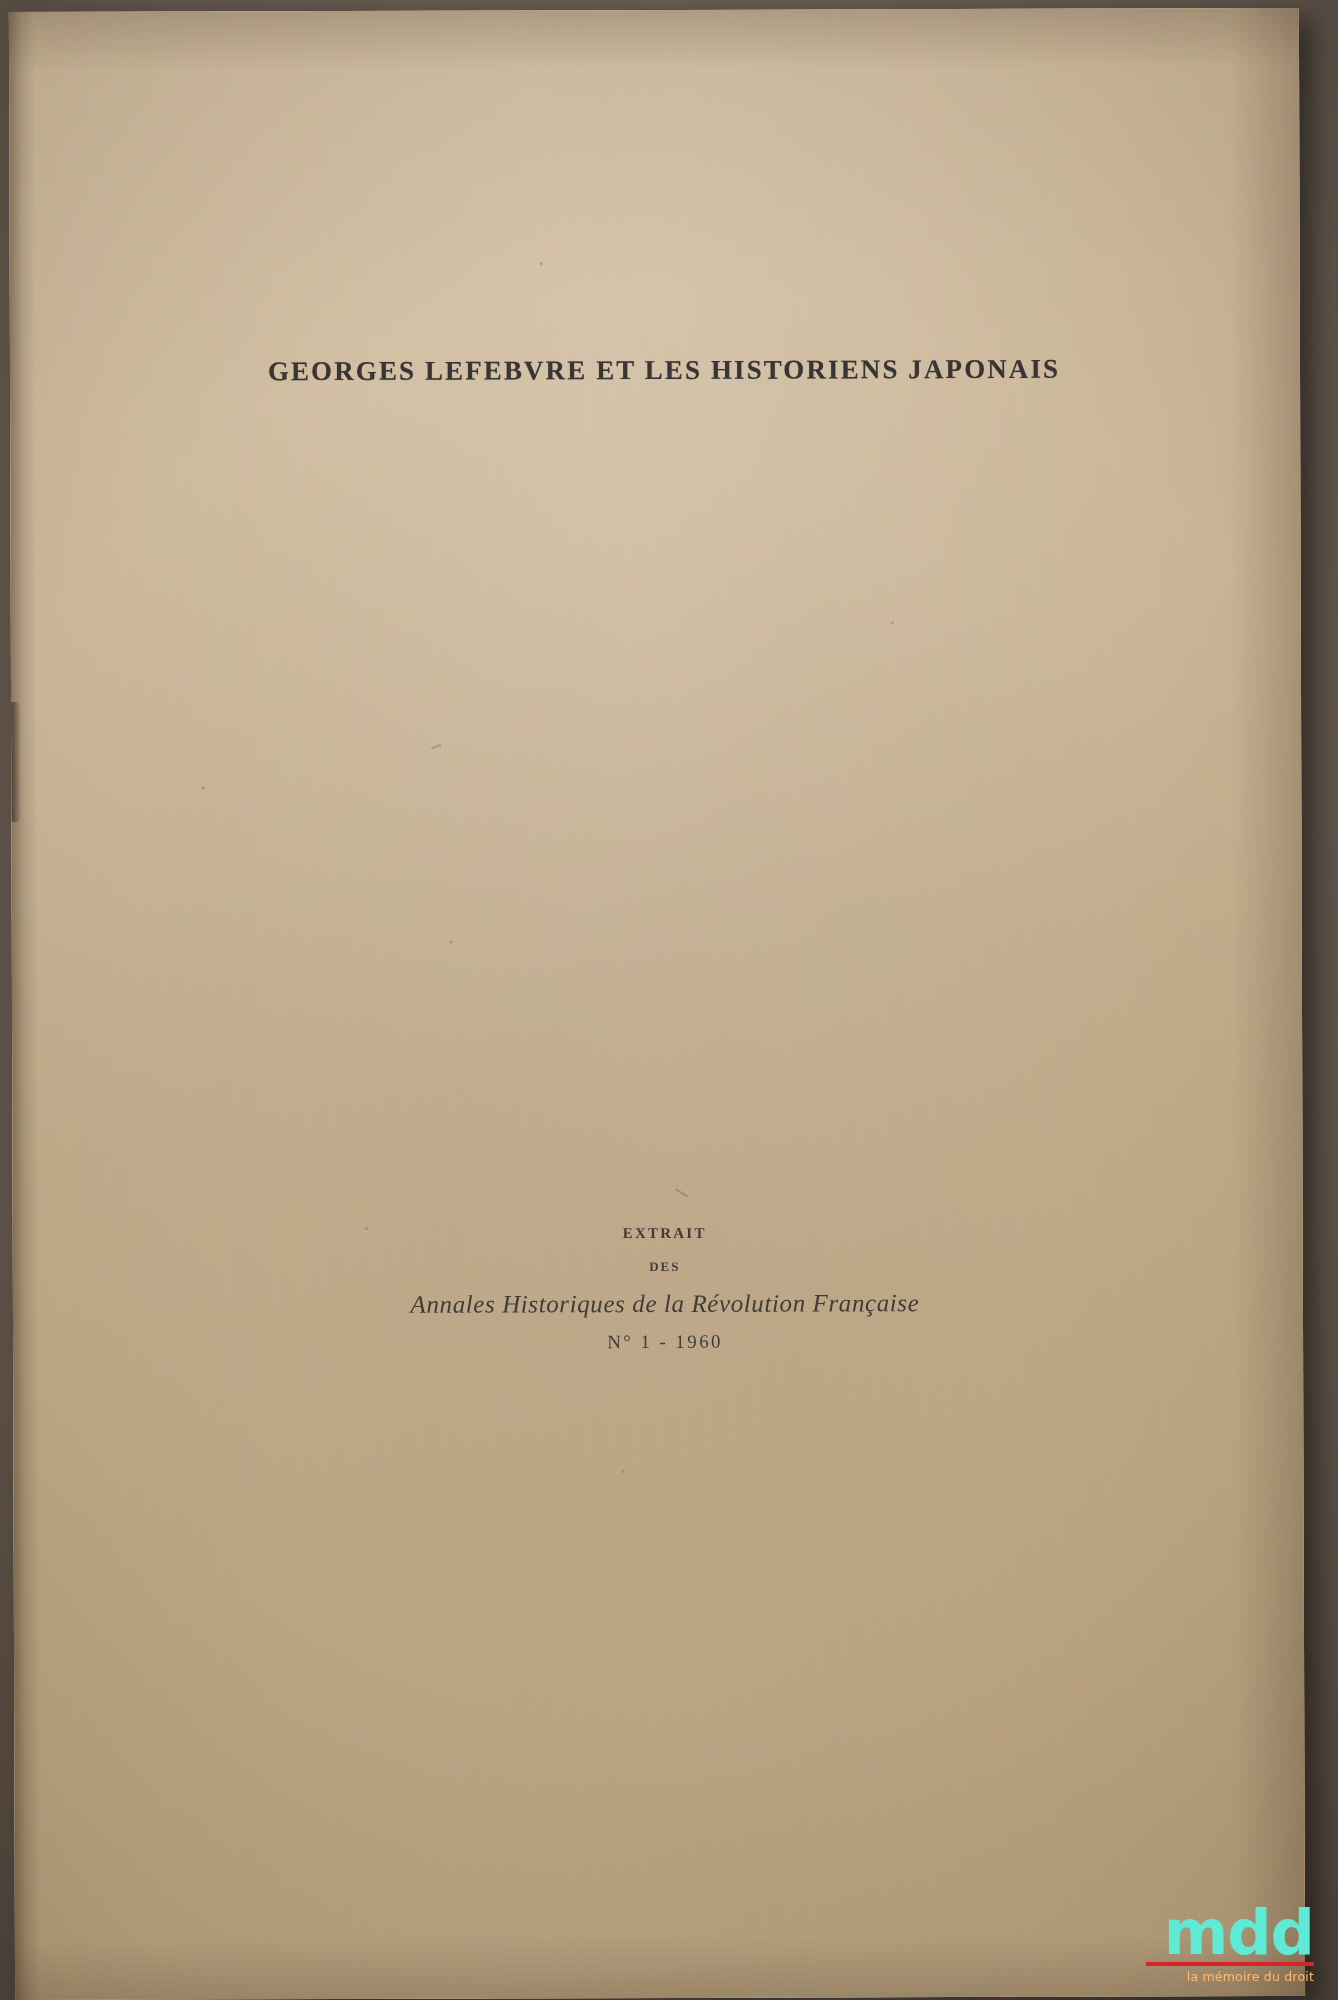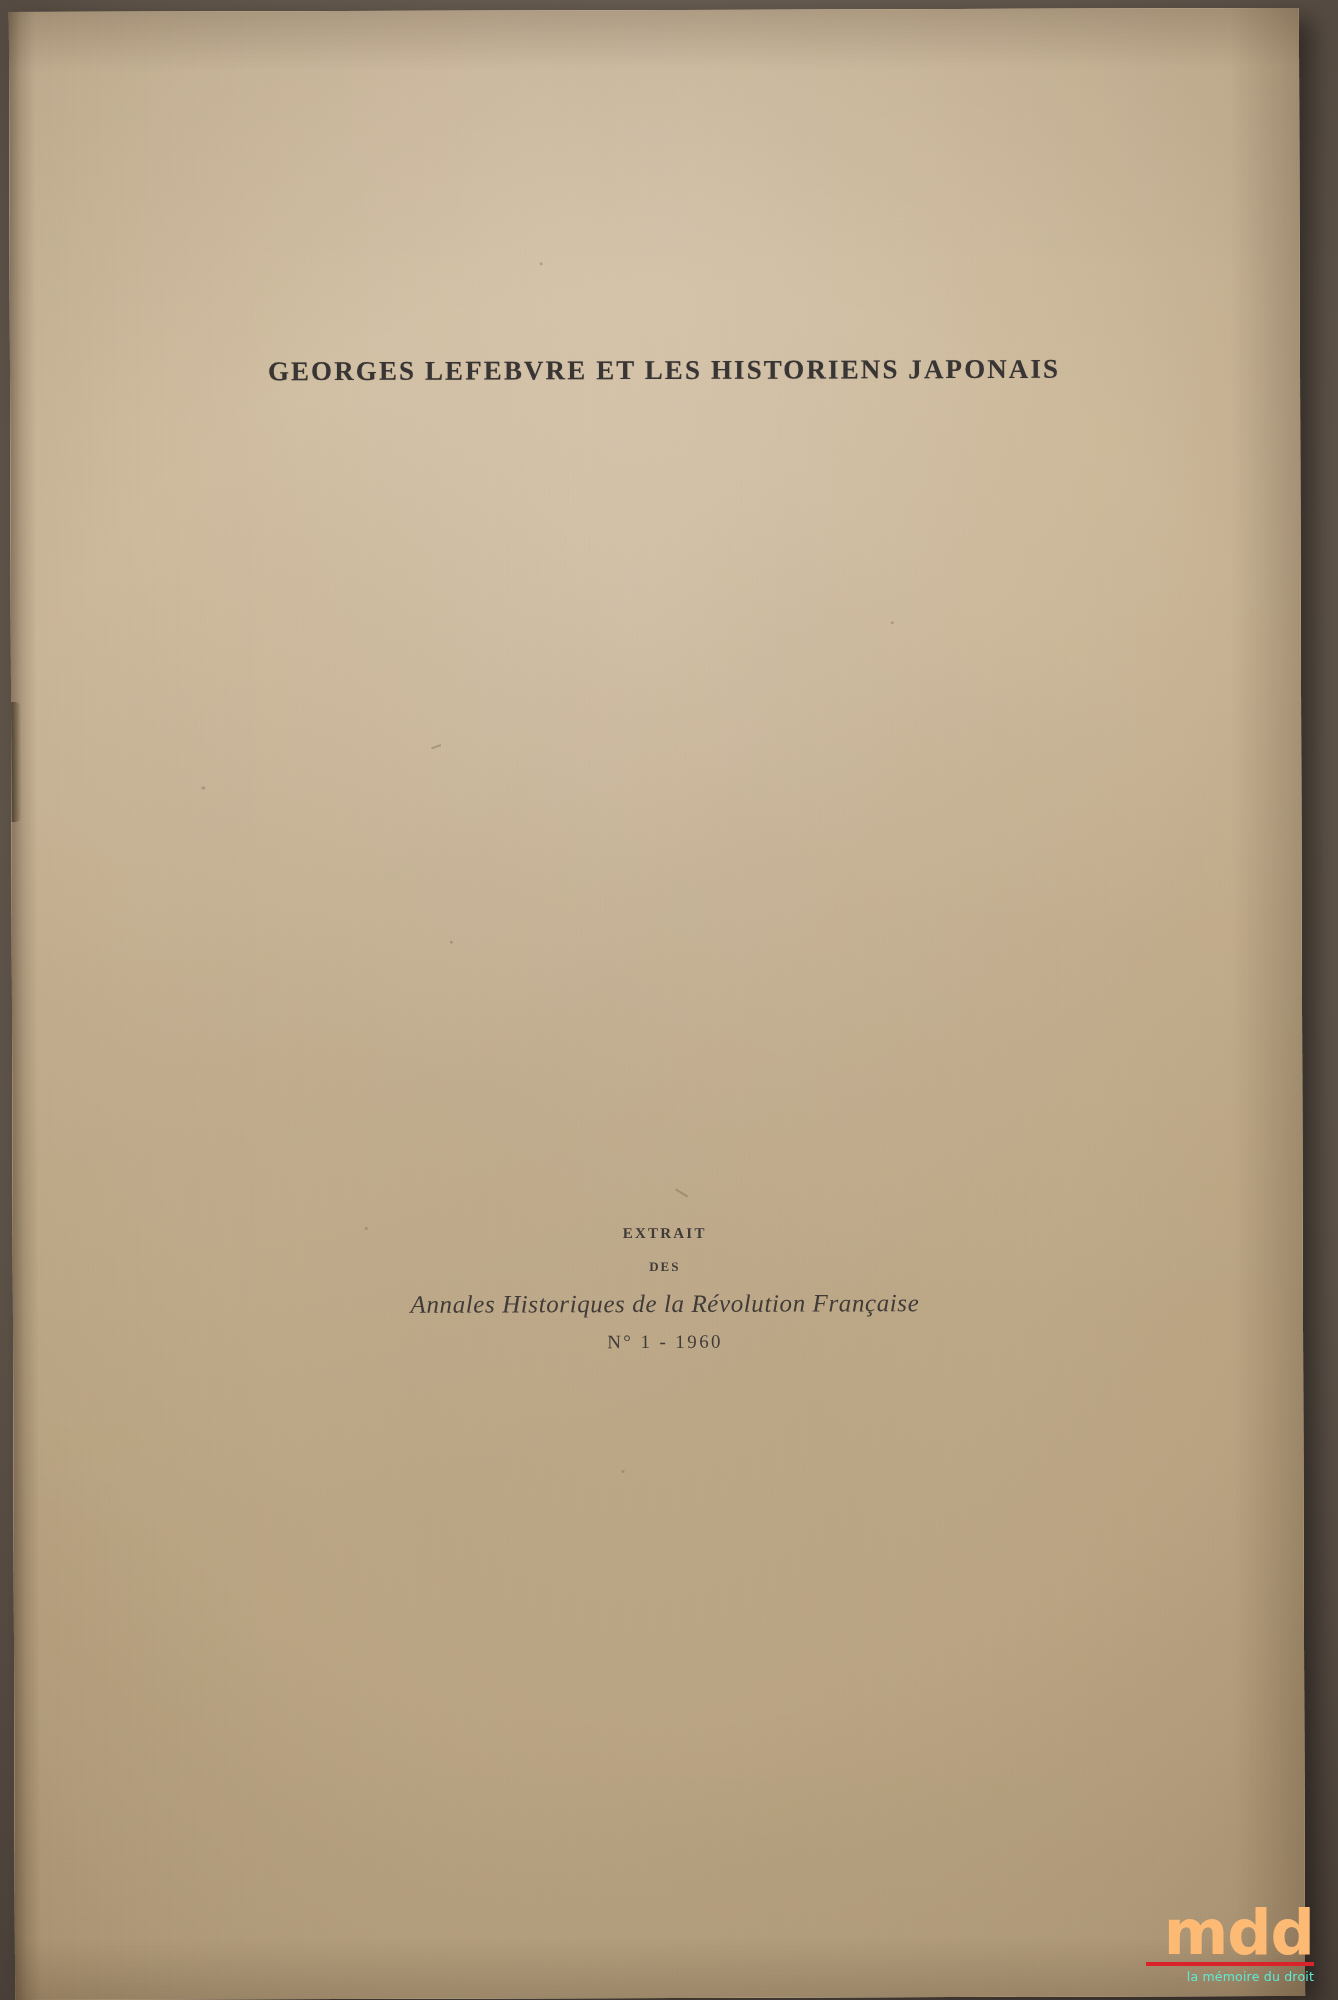--- a/index.html
+++ b/index.html
@@ -159,35 +159,35 @@
     position: absolute;
     right: 24px;
     bottom: 16px;
     text-align: right;
     user-select: none;
   }
   #watermark .mdd {
     font-family: "DejaVu Sans", sans-serif;
     font-size: 62px;
     font-weight: 700;
-    color: #fdba74;
+    color: #5eead4;
     line-height: 0.86;
     letter-spacing: -1px;
   }
   #watermark .rule {
     height: 4px;
     background: #d8232a;
     margin: 3px 0 3px 0;
     width: 168px;
     margin-left: auto;
   }
   #watermark .tag {
     font-family: "DejaVu Sans", sans-serif;
     font-size: 12.5px;
-    color: #5eead4;
+    color: #fdba74;
     letter-spacing: 0.2px;
   }
 </style>
 </head>
 <body>
 
 <div id="scan-backdrop"></div>
 
 <div id="paper">
   <div id="paper-grain"></div>

